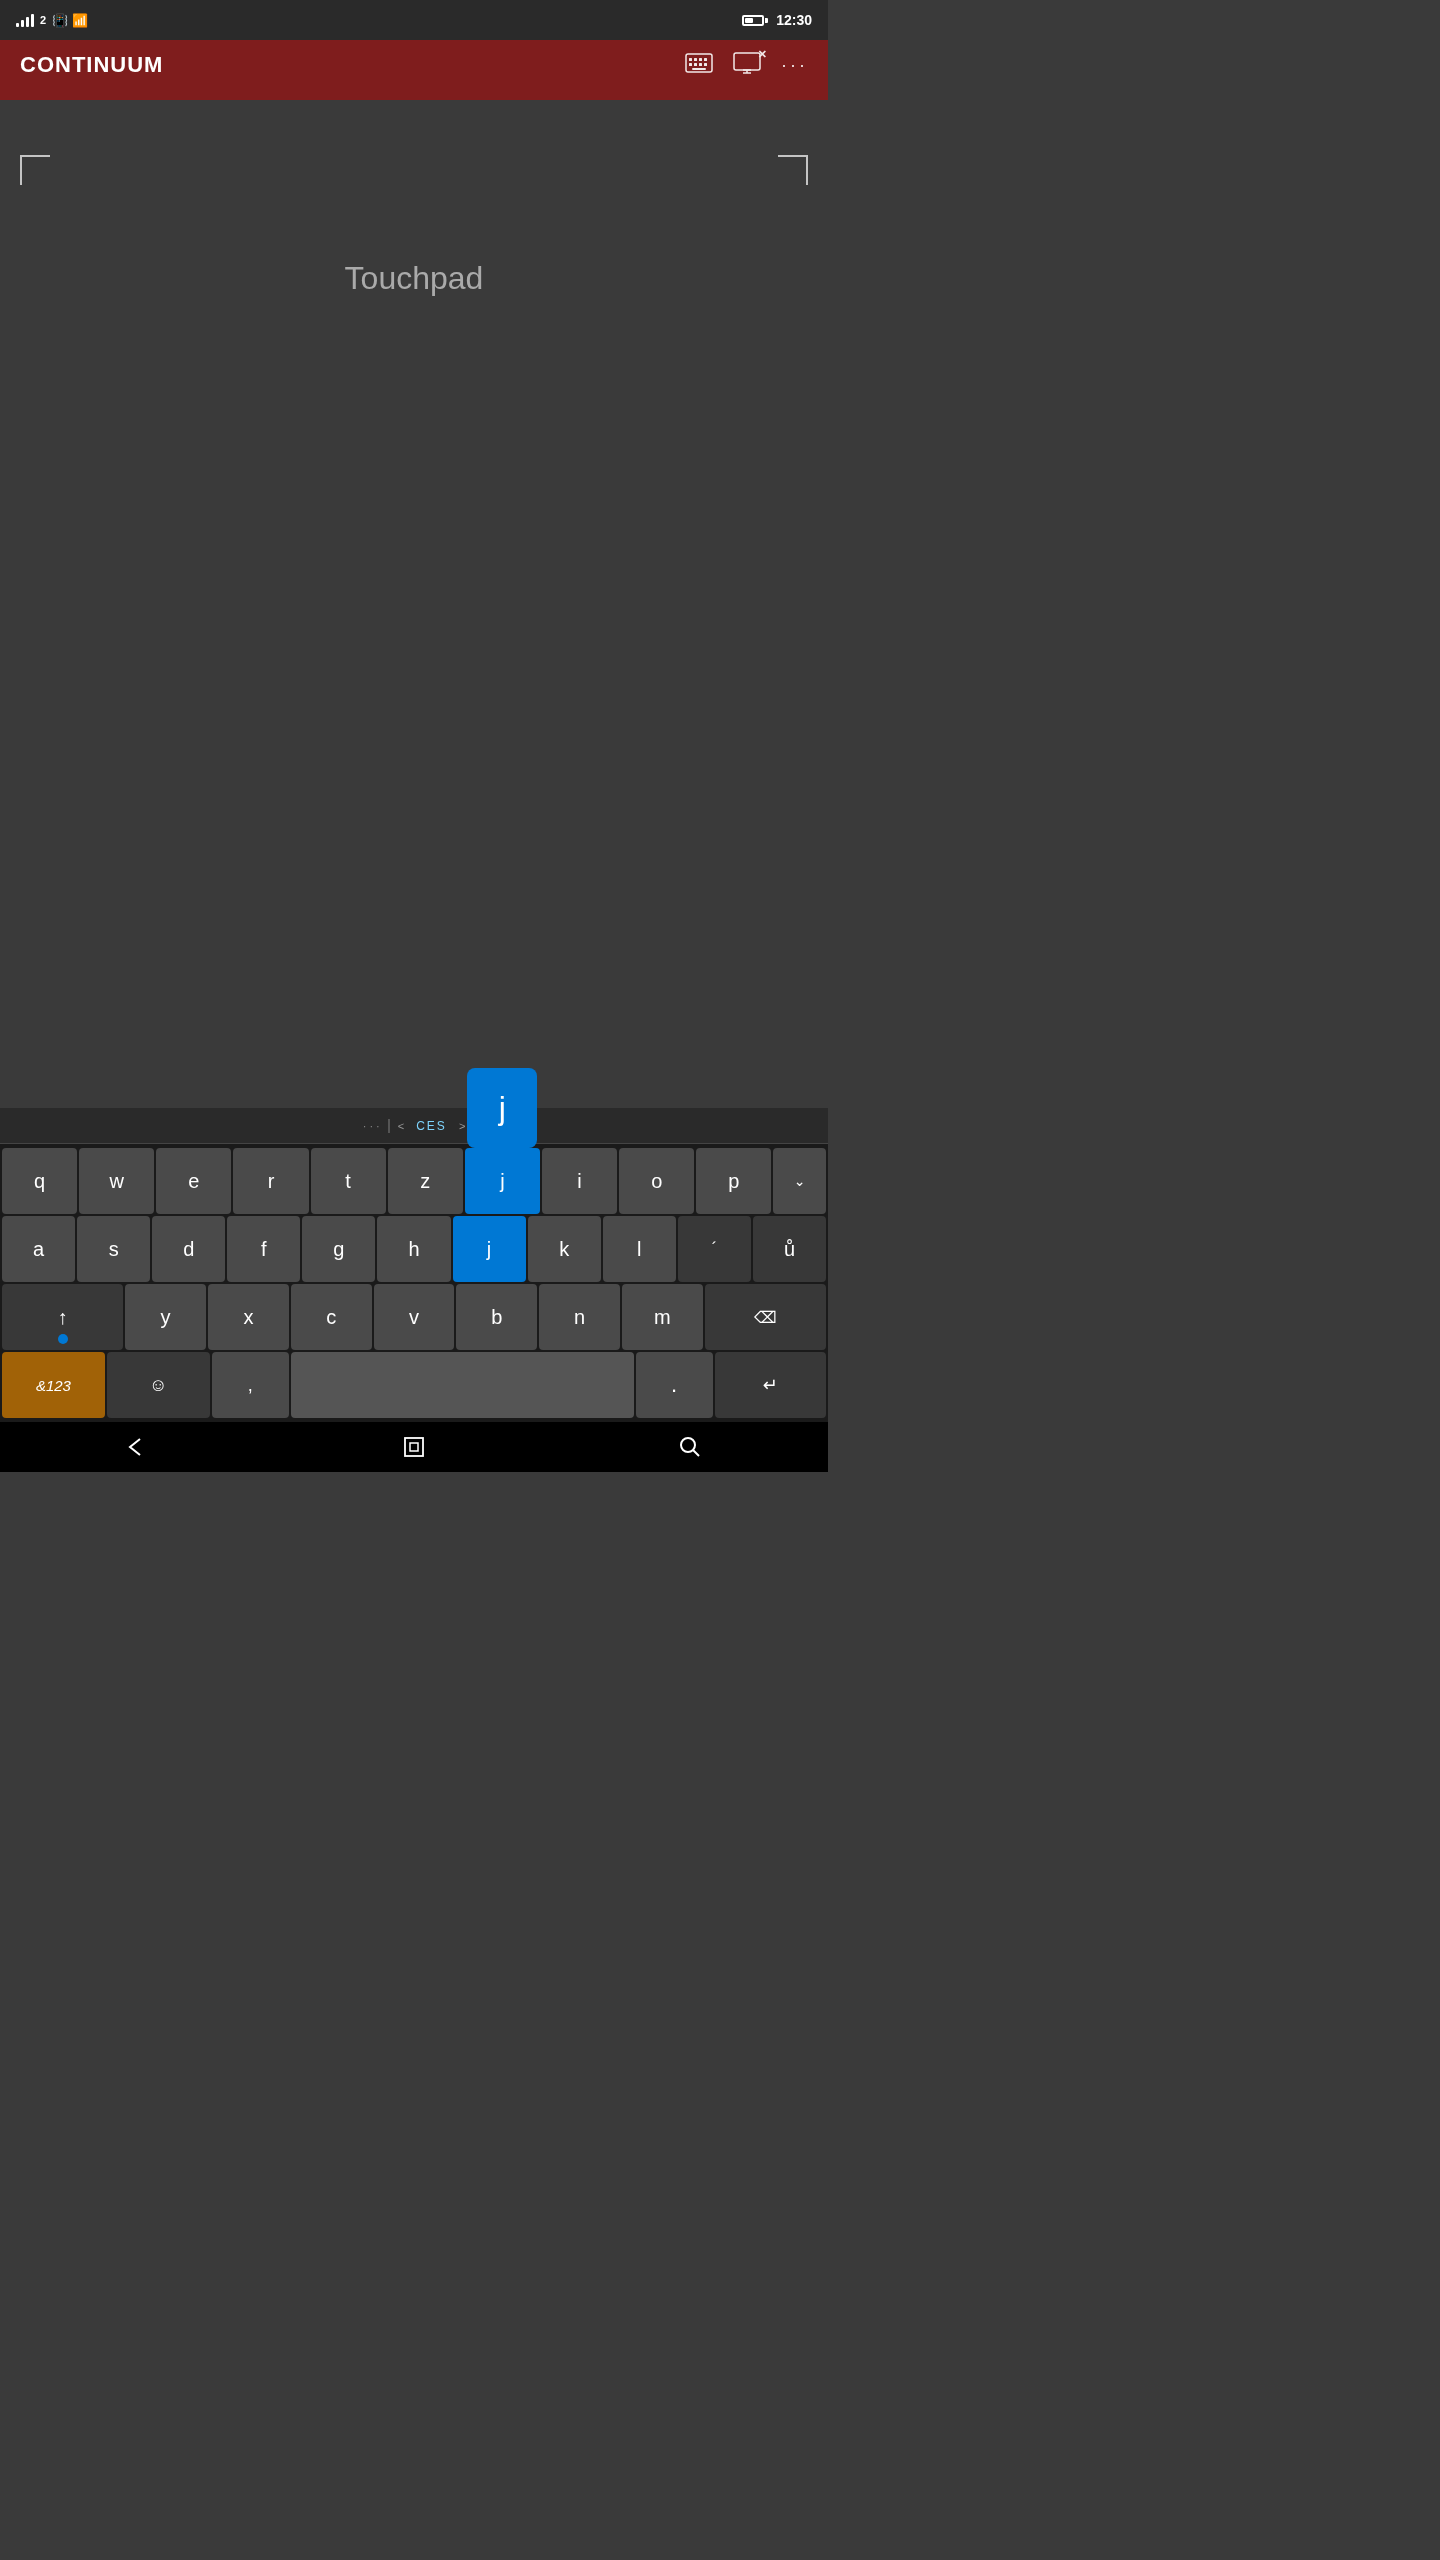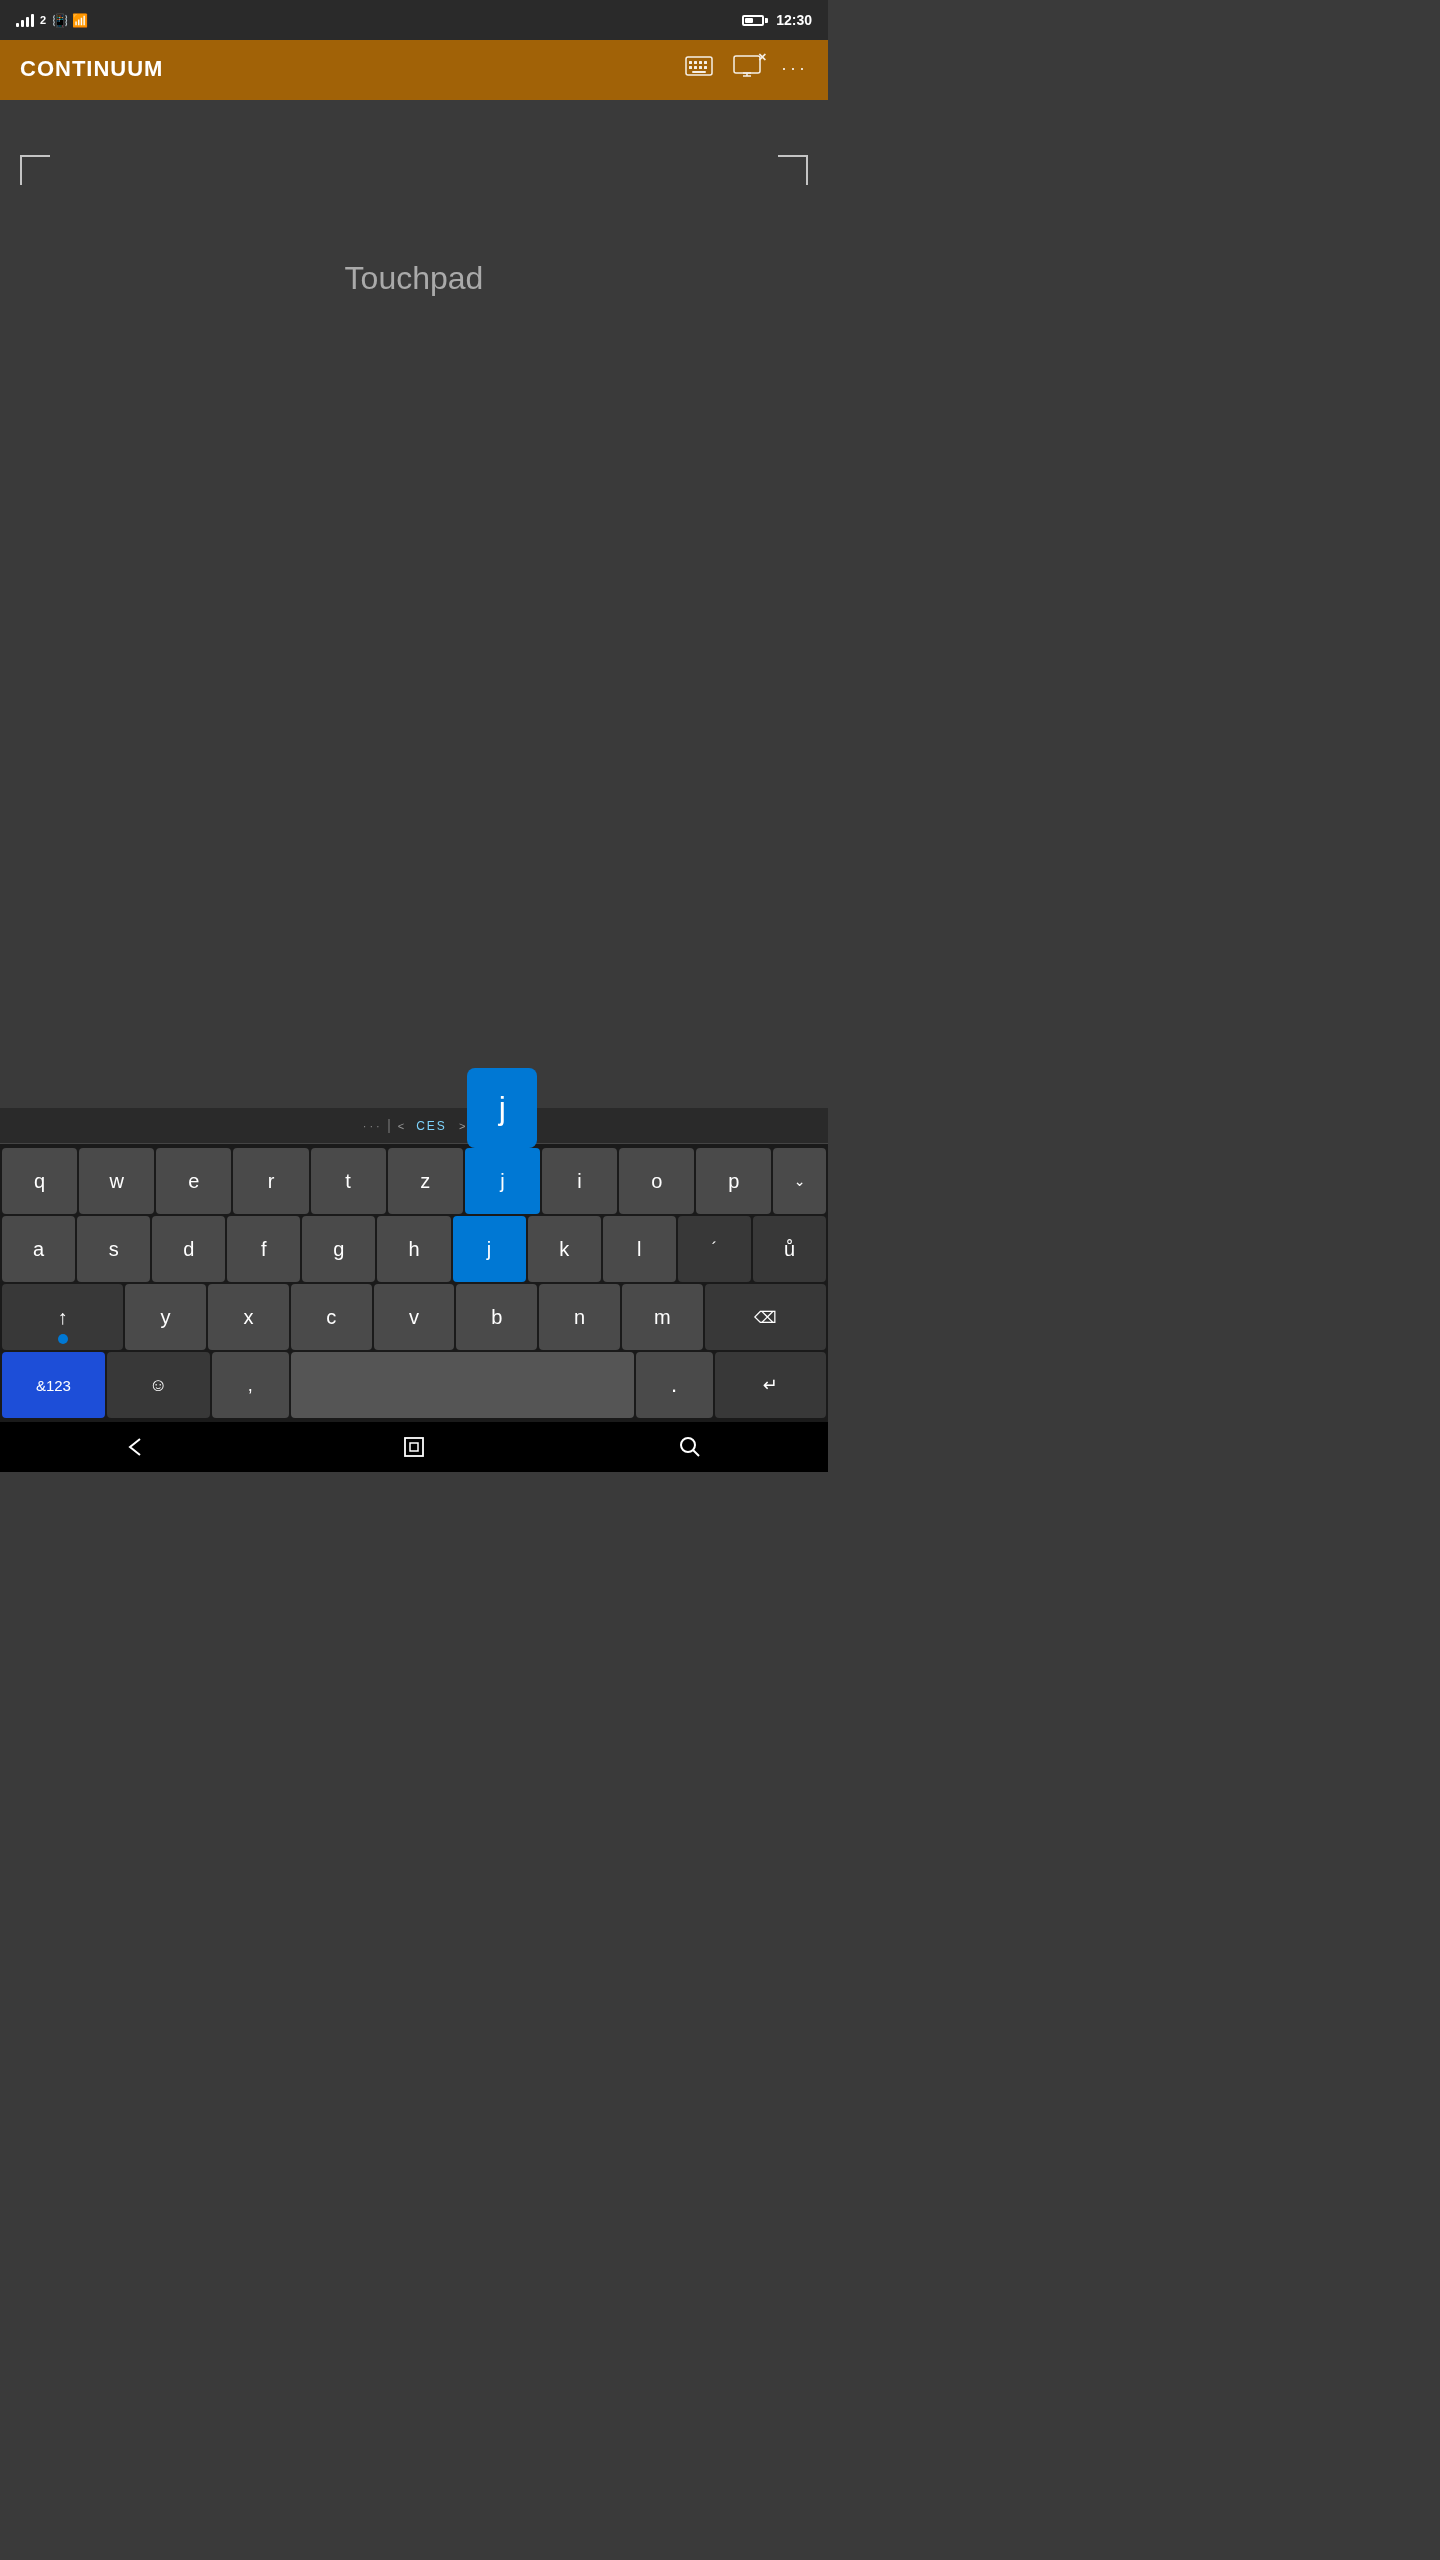--- a/index.html
+++ b/index.html
@@ -73,25 +73,25 @@
       width: 3px;
       height: 5px;
       background: white;
       border-radius: 0 1px 1px 0;
       margin-left: 1px;
     }
 
     
     .app-header {
       display: flex;
-      align-items: flex-end;
+      align-items: flex-start;
       justify-content: space-between;
-      padding: 18px 20px;
+      padding: 12px 20px;
       height: 60px;
-      background: #a16207;
+      background: #7f1d1d;
     }
     .app-title {
       font-size: 22px;
       font-weight: bold;
       letter-spacing: 1px;
     }
     .header-icons {
       display: flex;
       align-items: center;
       gap: 20px;
@@ -202,23 +202,24 @@
     .key-blue {
       background: #0078d4;
     }
     .key-shift {
       flex: 1.5;
     }
     .key-backspace {
       flex: 1.5;
     }
     .key-special {
-      background: #1d4ed8;
+      background: #a16207;
       font-size: 14px;
       flex: 1.2;
+      font-style: italic;
     }
     .key-emoji {
       background: #383838;
       flex: 1.2;
     }
     .key-comma {
       background: #4a4a4a;
       flex: 0.9;
     }
     .key-space {

